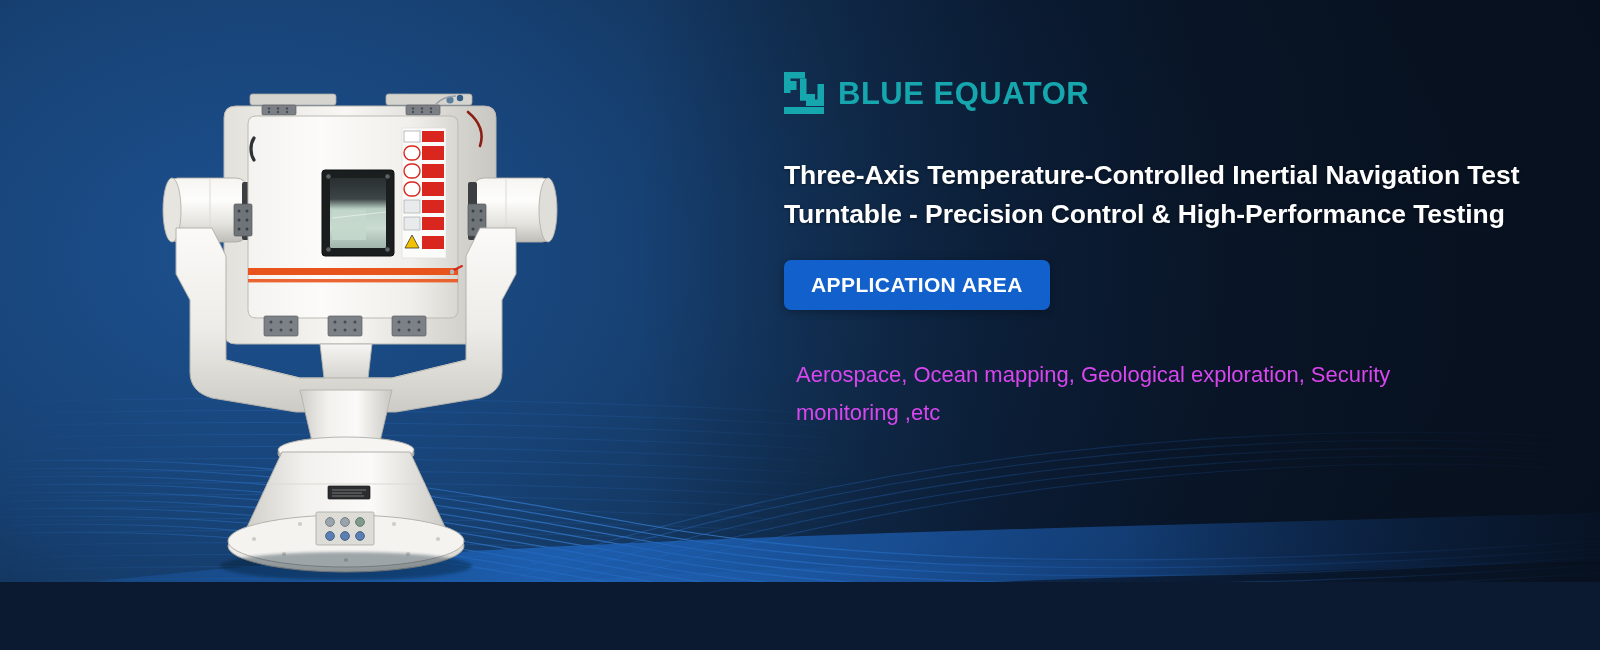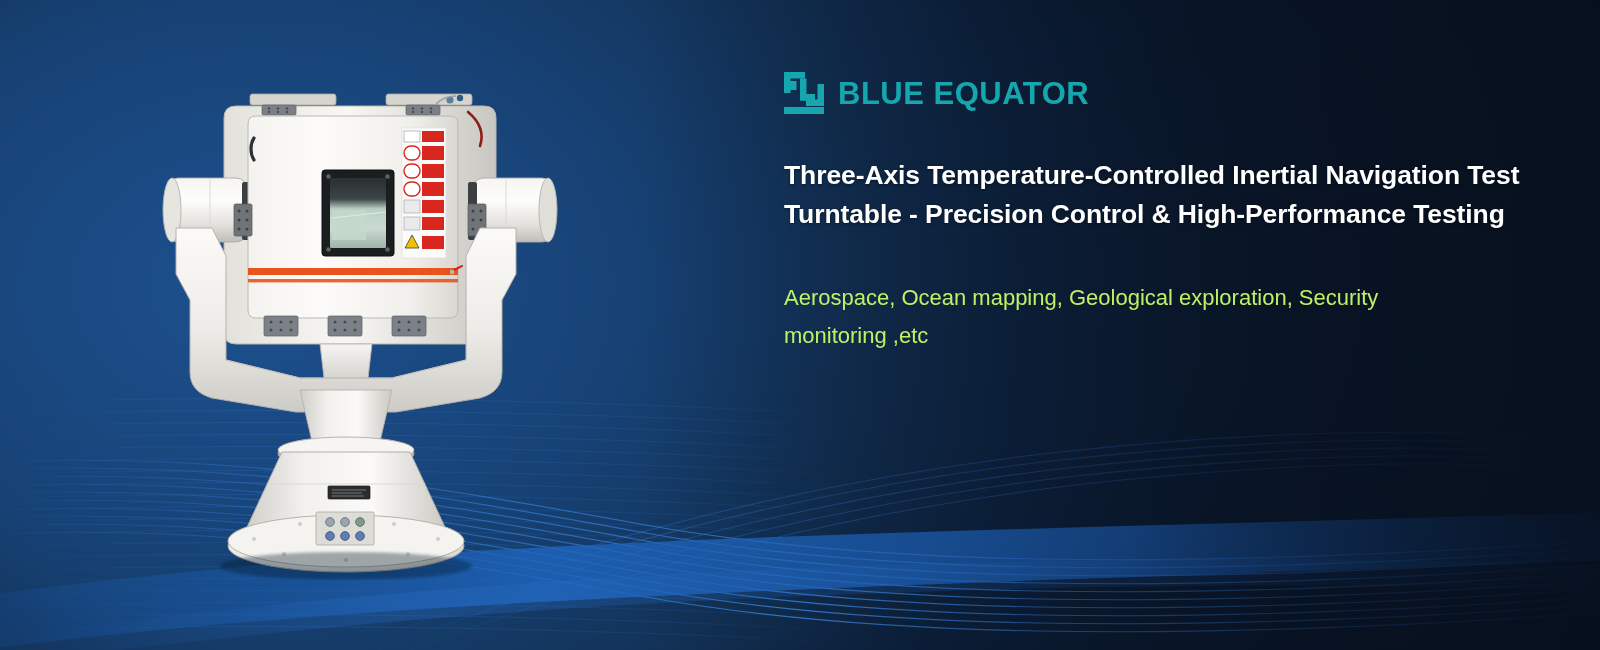--- a/index.html
+++ b/index.html
@@ -7,21 +7,21 @@
 
   html, body {
     width:1600px; height:650px;
     overflow:hidden;
     background:#0b1a30;
     font-family:"Liberation Sans", sans-serif;
   }
 
   .banner {
     position:relative;
-    width:1600px; height:650px;
+    width:1600px; height:582px;
     overflow:hidden;
     text-decoration:underline;
   }
 
   
   .bg-base {
     position:absolute; inset:0;
     background:
       radial-gradient(ellipse 1100px 820px at 16% 44%, #1d5190 0%, #174275 34%, #123257 58%, #0d2545 76%, #0a1c35 100%),
       linear-gradient(100deg, #14386a 0%, #102c53 28%, #0c203c 55%, #0a182e 78%, #091527 100%);
@@ -99,25 +99,26 @@
     cursor:pointer;
     line-height:1;
     box-shadow:0 2px 8px rgba(0,0,0,.3);
     font-family:"Liberation Sans", sans-serif;
   }
 
   .applications {
     margin-top:46px;
     font-size:22px;
     font-weight:normal;
-    color:#bef264;
+    color:#d946ef;
     line-height:1.72;
     max-width:700px;
     position:relative;
     z-index:5;
+    margin-left:12px;
   }
 </style>
 </head>
 <body>
 
 <div class="banner">
 
   <div class="bg-base"></div>
   <div class="bg-dark-right"></div>
 
@@ -467,17 +468,18 @@
             <rect x="0" y="35" width="40" height="7"></rect>
           </g>
         </svg>
       </span>
       <span class="brand-name">BLUE EQUATOR</span>
     </div>
 
     <h1 class="headline">Three-Axis Temperature-Controlled Inertial Navigation Test Turntable - Precision Control &amp; High-Performance Testing</h1>
 
 
+    <button class="app-button">APPLICATION AREA</button>
 
     <p class="applications">Aerospace, Ocean mapping, Geological exploration, Security monitoring ,etc</p>
   </div>
 
 </div>
 
 </body></html>

